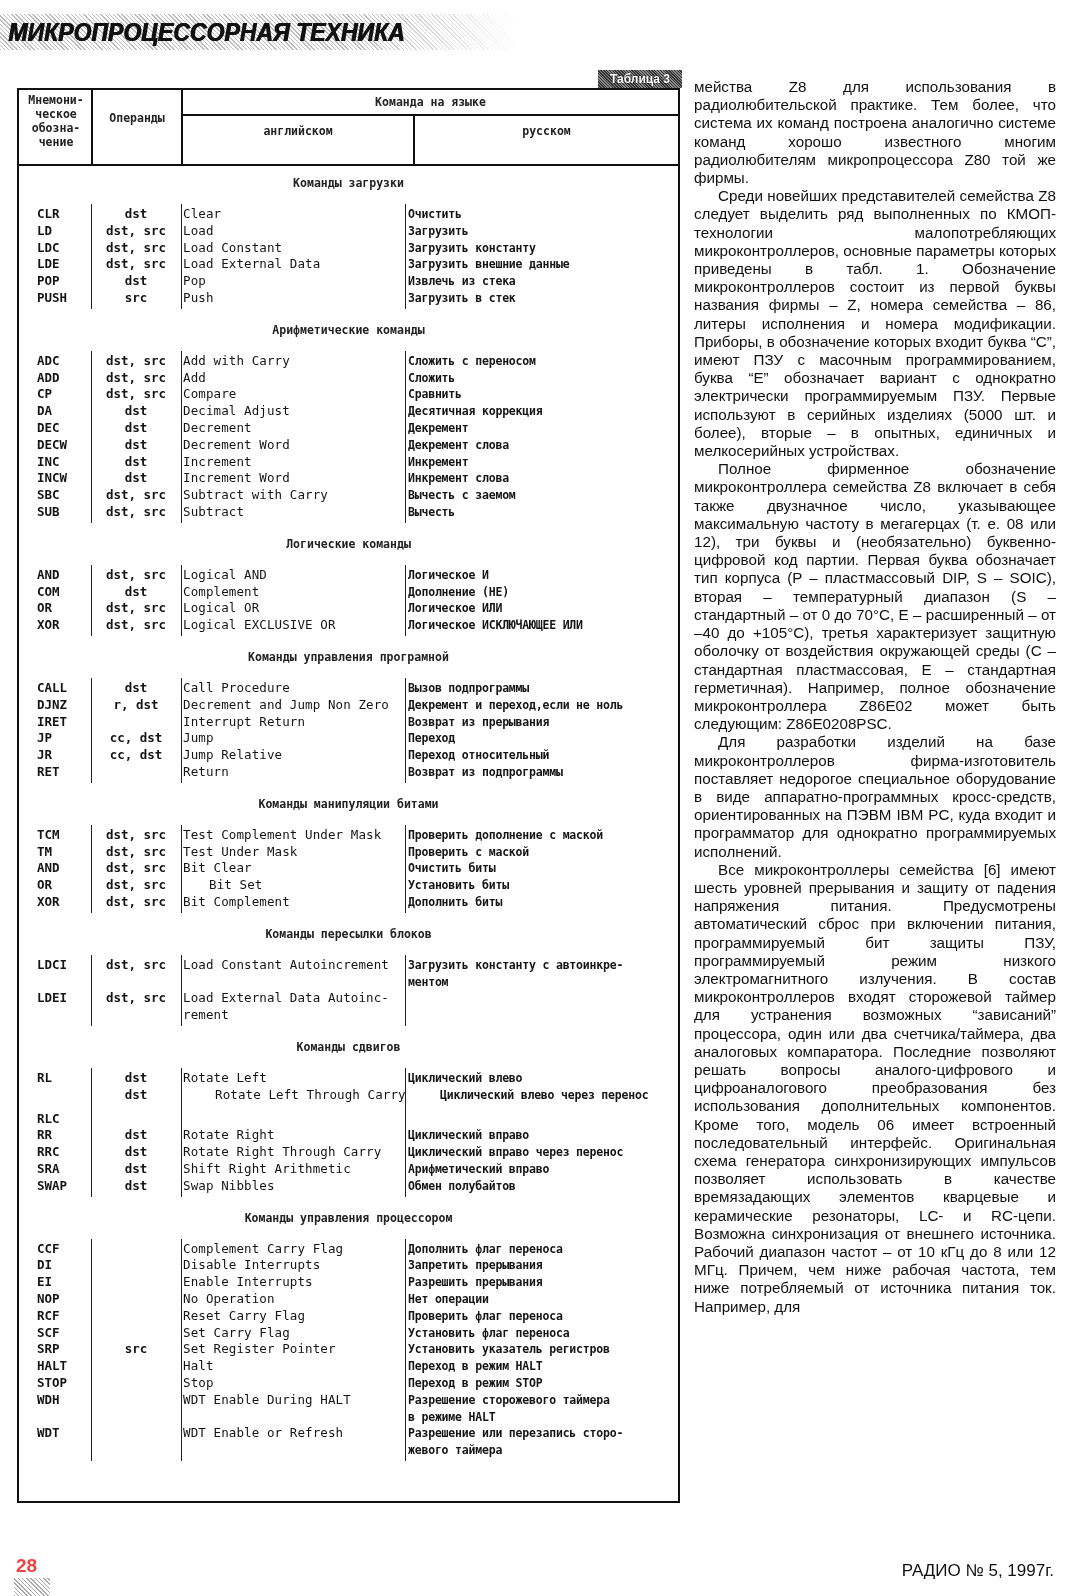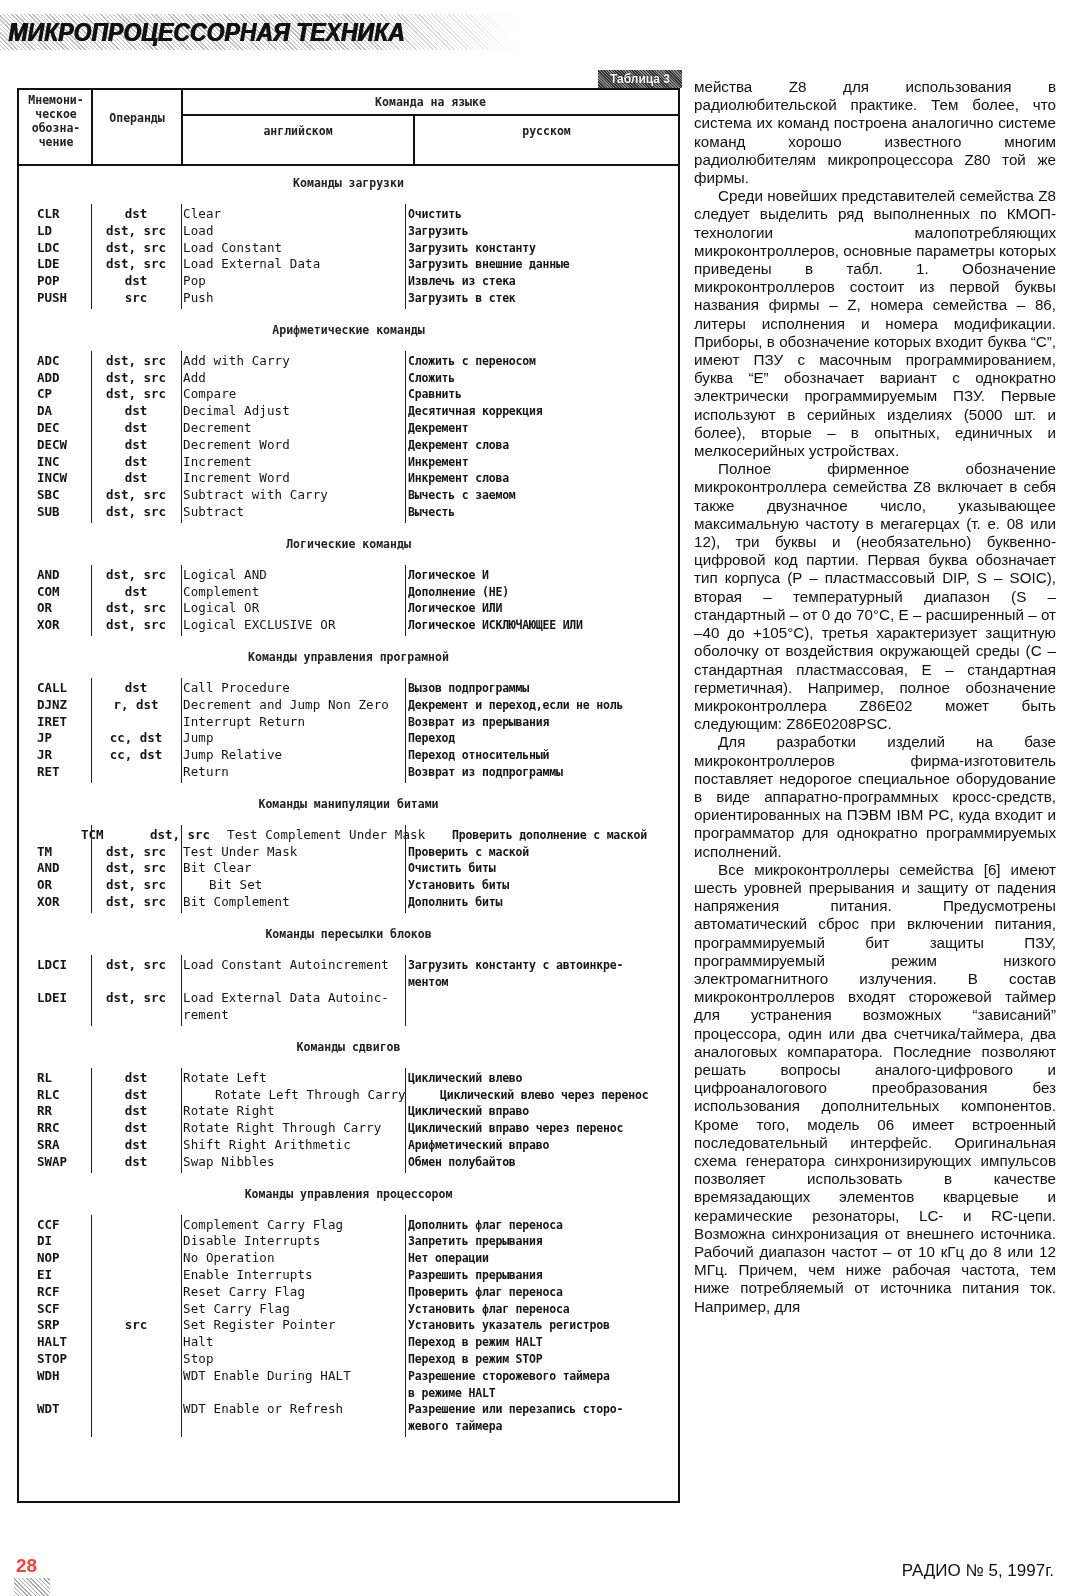--- a/index.html
+++ b/index.html
@@ -292,21 +292,21 @@
           <div class="op" style="white-space: pre-line;"></div>
           <div class="en" style="white-space: pre-line;">Return</div>
           <div class="ru" style="white-space: pre-line;">Возврат из подпрограммы</div>
         </div>
       </div>
       <div class="group-title">Команды манипуляции битами</div>
       <div class="rows">
         <div class="v2"></div>
         <div class="v3"></div>
         <div class="row">
-          <div class="mn" style="white-space: pre-line; margin-left: 44px;">TCM</div>
+          <div class="mn" style="white-space: pre-line;">TCM</div>
           <div class="op" style="white-space: pre-line;">dst, src</div>
           <div class="en" style="white-space: pre-line;">Test Complement Under Mask</div>
           <div class="ru" style="white-space: pre-line;">Проверить дополнение с маской</div>
         </div>
         <div class="row">
           <div class="mn" style="white-space: pre-line;">TM</div>
           <div class="op" style="white-space: pre-line;">dst, src</div>
           <div class="en" style="white-space: pre-line;">Test Under Mask</div>
           <div class="ru" style="white-space: pre-line;">Проверить с маской</div>
         </div>
@@ -351,21 +351,21 @@
       <div class="rows">
         <div class="v2"></div>
         <div class="v3"></div>
         <div class="row">
           <div class="mn" style="white-space: pre-line;">RL</div>
           <div class="op" style="white-space: pre-line;">dst</div>
           <div class="en" style="white-space: pre-line;">Rotate Left</div>
           <div class="ru" style="white-space: pre-line;">Циклический влево</div>
         </div>
         <div class="row">
-          <div class="mn" style="white-space: pre-line;">RLC</div>
+          <div class="mn" style="white-space: pre-line; margin-top: 24px;">RLC</div>
           <div class="op" style="white-space: pre-line;">dst</div>
           <div class="en" style="white-space: pre-line; margin-left: 32px;">Rotate Left Through Carry</div>
           <div class="ru" style="white-space: pre-line;">Циклический влево через перенос</div>
         </div>
         <div class="row">
           <div class="mn" style="white-space: pre-line;">RR</div>
           <div class="op" style="white-space: pre-line;">dst</div>
           <div class="en" style="white-space: pre-line;">Rotate Right</div>
           <div class="ru" style="white-space: pre-line;">Циклический вправо</div>
         </div>
@@ -398,30 +398,30 @@
           <div class="en" style="white-space: pre-line;">Complement Carry Flag</div>
           <div class="ru" style="white-space: pre-line;">Дополнить флаг переноса</div>
         </div>
         <div class="row">
           <div class="mn" style="white-space: pre-line;">DI</div>
           <div class="op" style="white-space: pre-line;"></div>
           <div class="en" style="white-space: pre-line;">Disable Interrupts</div>
           <div class="ru" style="white-space: pre-line;">Запретить прерывания</div>
         </div>
         <div class="row">
+          <div class="mn" style="white-space: pre-line;">EI</div>
+          <div class="op" style="white-space: pre-line;"></div>
+          <div class="en" style="white-space: pre-line;">Enable Interrupts</div>
+          <div class="ru" style="white-space: pre-line;">Разрешить прерывания</div>
+        </div>
+        <div class="row">
           <div class="mn" style="white-space: pre-line;">NOP</div>
           <div class="op" style="white-space: pre-line;"></div>
           <div class="en" style="white-space: pre-line;">No Operation</div>
           <div class="ru" style="white-space: pre-line;">Нет операции</div>
-        </div>
-        <div class="row">
-          <div class="mn" style="white-space: pre-line;">EI</div>
-          <div class="op" style="white-space: pre-line;"></div>
-          <div class="en" style="white-space: pre-line;">Enable Interrupts</div>
-          <div class="ru" style="white-space: pre-line;">Разрешить прерывания</div>
         </div>
         <div class="row">
           <div class="mn" style="white-space: pre-line;">RCF</div>
           <div class="op" style="white-space: pre-line;"></div>
           <div class="en" style="white-space: pre-line;">Reset Carry Flag</div>
           <div class="ru" style="white-space: pre-line;">Проверить флаг переноса</div>
         </div>
         <div class="row">
           <div class="mn" style="white-space: pre-line;">SCF</div>
           <div class="op" style="white-space: pre-line;"></div>

